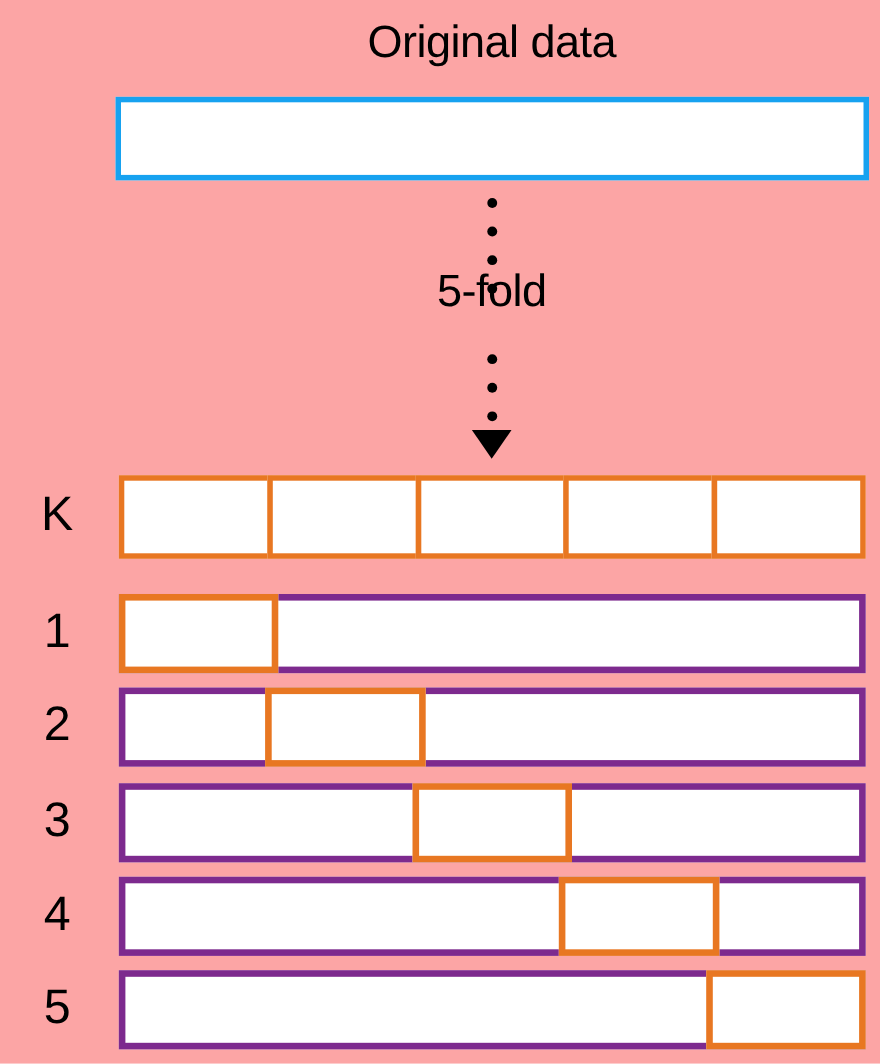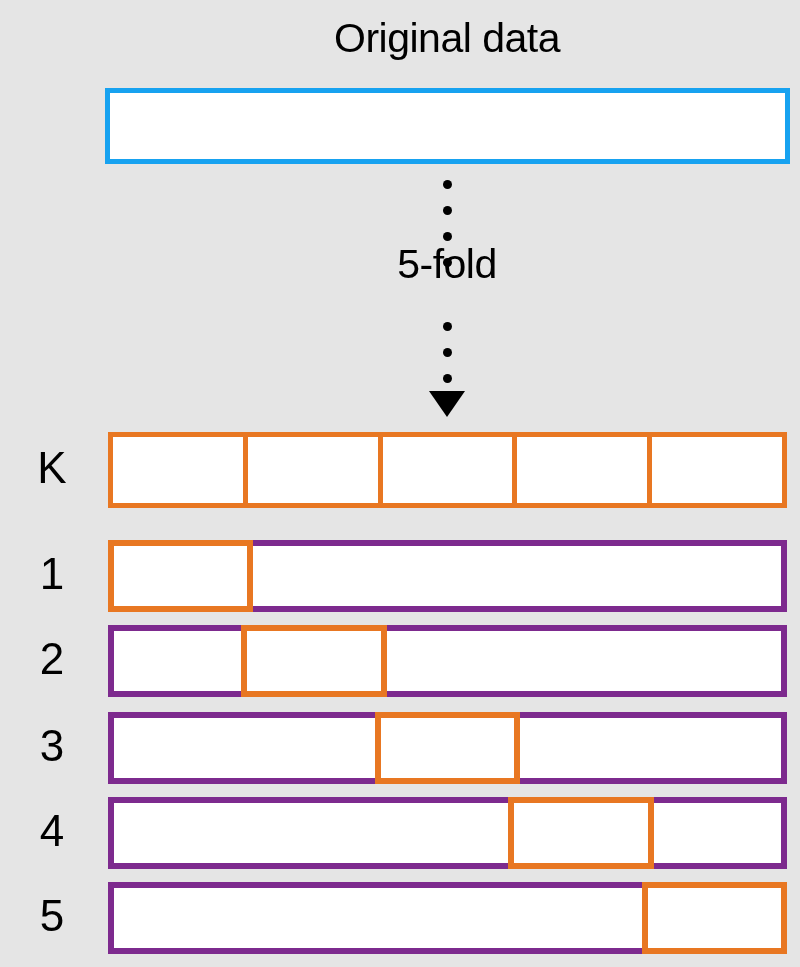--- a/index.html
+++ b/index.html
@@ -8,21 +8,21 @@
     background: #ffffff;
   }
   body {
     font-family: "Liberation Sans", sans-serif;
     color: #000000;
   }
   #canvas {
     position: relative;
     width: 800px;
     height: 967px;
-    background: #e5e5e5;
+    background: #fca5a5;
     overflow: hidden;
   }
 
   
   .title {
     position: absolute;
     left: 0;
     top: 14px;
     width: 894px;
     text-align: center;

